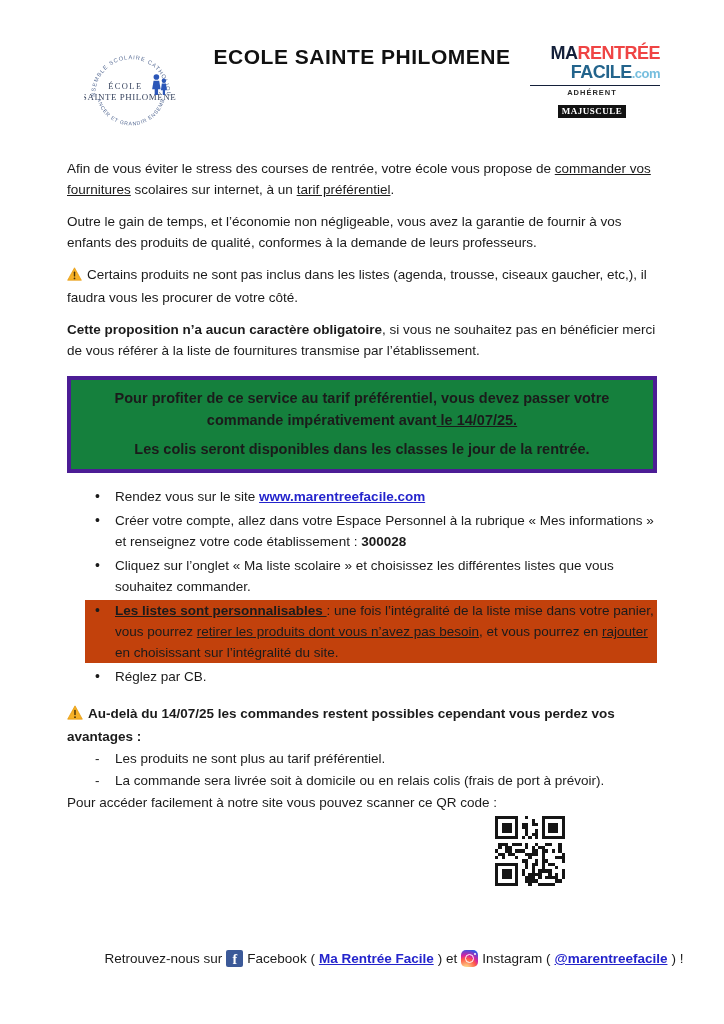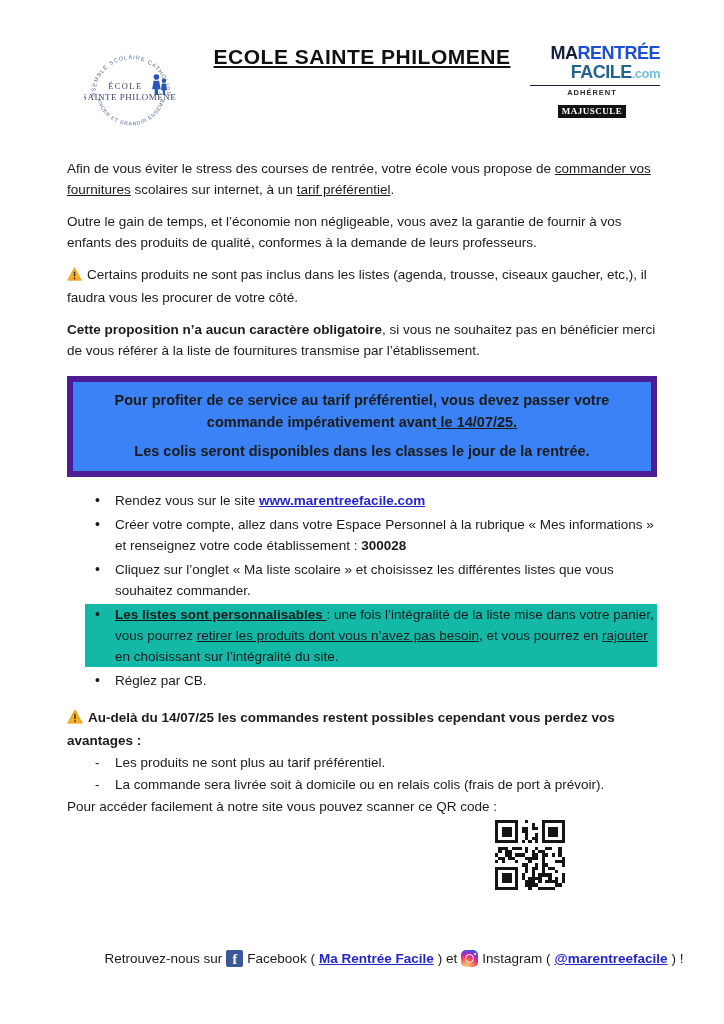--- a/index.html
+++ b/index.html
@@ -9,57 +9,56 @@
     background:#ffffff; overflow:hidden;
     font-family:"Liberation Sans", sans-serif;
     color:#1b1b1b; font-size:13.5px; line-height:21px;
   }
   
   .header { position:relative; height:158px; }
   .doc-title {
     position:absolute; top:46px; left:0; width:100%;
     text-align:center; font-size:21px; font-weight:bold; letter-spacing:0.5px;
     color:#111;
-    text-decoration:underline;
   }
   .school-logo { position:absolute; left:84px; top:46px; width:94px; height:94px; }
   .mrf-logo { position:absolute; right:64px; top:44px; width:136px; text-align:right; line-height:1; }
   .mrf-line1 { font-size:18px; font-weight:bold; letter-spacing:-0.5px; }
   .mrf-line2 { font-size:18px; font-weight:bold; letter-spacing:-0.5px; margin-top:1px; }
   .mrf-ma { color:#14203a; }
-  .mrf-rentree { color:#1d4ed8; }
+  .mrf-rentree { color:#ef4444; }
   .mrf-facile { color:#23648c; }
   .mrf-com { color:#76bede; font-size:13px; font-weight:bold; }
   .mrf-rule { border-top:1.5px solid #14203a; margin:4px 0 3px 6px; }
   .mrf-bottom { display:flex; justify-content:flex-end; align-items:center; gap:8px;flex-direction:column; }
   .mrf-adherent { font-size:7.5px; letter-spacing:1px; color:#2a2a2a; font-weight:bold; }
   .mrf-majuscule { background:#121212; color:#fff; font-size:9px; font-weight:bold; letter-spacing:0.5px; padding:2px 4px; font-family:"Liberation Serif", serif; }
   
   .content { margin:0 67px; width:590px; }
   .para { margin-bottom:11px; }
   .warn-icon { display:inline-block; vertical-align:-2px; margin-right:5px; }
   .seg-b { font-weight:bold; }
   .seg-u { text-decoration:underline; }
   .seg-bu { font-weight:bold; text-decoration:underline; }
   .seg-link { color:#2424cc; text-decoration:underline; cursor:pointer;font-weight:bold; }
   
   .notice-box {
-    margin-top:15px; border:6px solid #4c1d95; background:#3b82f6;
+    margin-top:15px; border:4px solid #4c1d95; background:#15803d;
     text-align:center; font-weight:bold; font-size:14.5px; line-height:22px;
     padding:7px 28px 9px;
   }
   .notice-box .line1 { margin-bottom:7px; }
   
   .steps { list-style:none; margin-top:13px; }
   .steps li { position:relative; padding-left:48px; margin-bottom:3px; }
   .steps li::before {
     content:"•"; position:absolute; left:28px; top:0; font-size:14px;
   }
   .steps li.hl {
-    margin-left:18px; padding-left:30px; background:#14b8a6; width:572px;
+    margin-left:18px; padding-left:30px; background:#c2410c; width:572px;
   }
   .steps li.hl::before { left:10px; }
   
   .late { margin-top:16px; }
   .late-heading { font-weight:bold; }
   .dash-item { position:relative; padding-left:48px; margin-top:1px; }
   .dash-item::before { content:"-"; position:absolute; left:28px; }
   .qr-caption { margin-top:1px; }
   .qr-row { margin-top:3px; margin-left:428px; }
   

